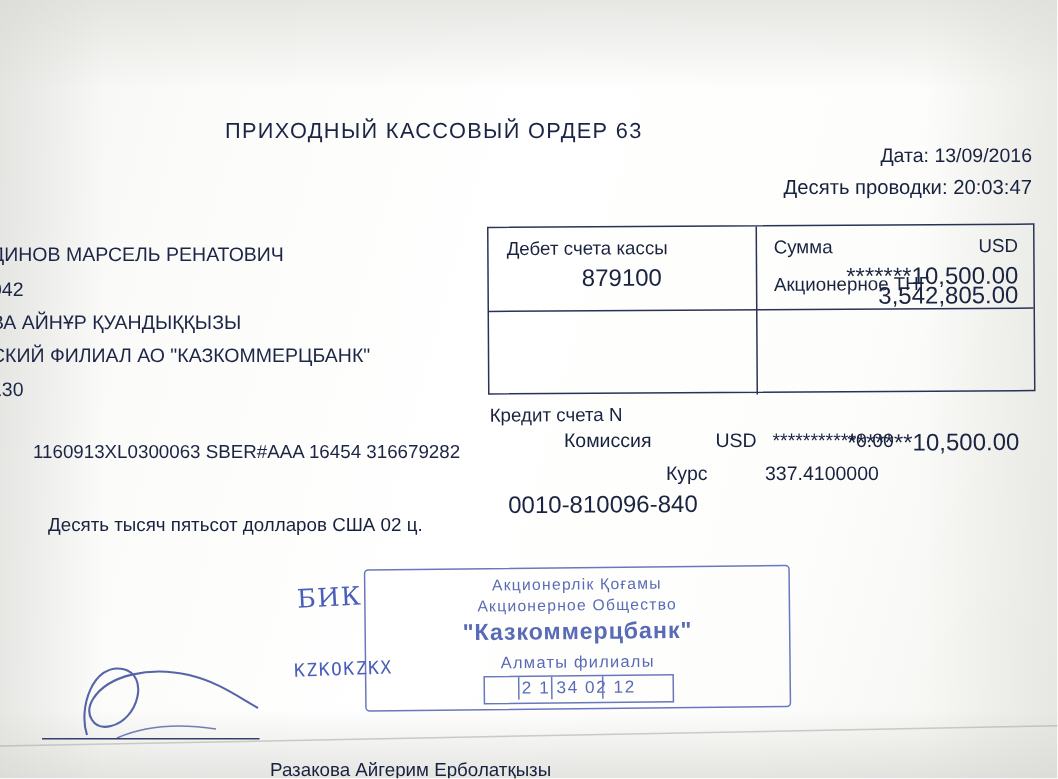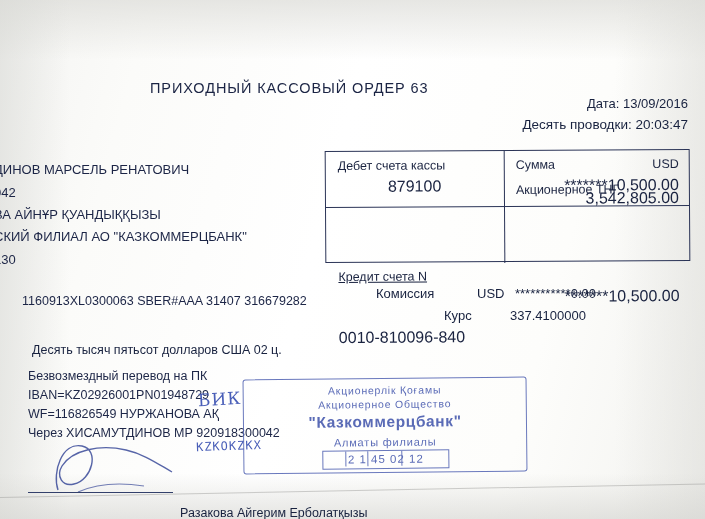--- a/index.html
+++ b/index.html
@@ -128,21 +128,21 @@
     position: absolute;
     font-size: 16px;
   }
   #t-deb-label  { left: 12px;  top: 7px; }
   #t-deb-value  { left: 62px;  top: 26px; }
   #t-sum-label  { left: 190px; top: 7px; }
   #t-sum-cur    { right: 10px; top: 7px; }
   #t-sum-value  { right: 10px; top: 26px; }
   #t-eq-label   { left: 190px; top: 32px; }
   #t-eq-value   { right: 10px; top: 39px; }
-  #t-cred-label { left: 12px;  top: 62px; text-decoration: underline; }
+  #t-cred-label { left: 0;  top: 62px; }
   #t-cred-value { left: 12px;  top: 81px; margin-top: 40px; }
   #t-cred-sum   { right: 10px; top: 81px; }
 
   #commission-label { left: 376px; top: 286px; font-size: 13px; }
   #commission-cur   { left: 477px; top: 286px; font-size: 13px; }
   #commission-value { left: 515px; top: 286px; font-size: 13px; }
   #rate-label       { left: 444px; top: 308px; font-size: 13px; }
   #rate-value       { left: 510px; top: 308px; font-size: 13px; }
 
   #amount-words { left: 32px; top: 343px; font-size: 12.5px; }
@@ -260,21 +260,21 @@
 
   <div class="txt" id="title">ПРИХОДНЫЙ КАССОВЫЙ ОРДЕР 63</div>
   <div class="txt" id="date-line">Дата: 13/09/2016</div>
   <div class="txt" id="time-line">Десять проводки: 20:03:47</div>
 
   <div class="txt left-field" id="lf0">ДИНОВ МАРСЕЛЬ РЕНАТОВИЧ</div>
   <div class="txt left-field" id="lf1">042</div>
   <div class="txt left-field" id="lf2">ВА АЙНҰР ҚУАНДЫҚҚЫЗЫ</div>
   <div class="txt left-field" id="lf3">СКИЙ ФИЛИАЛ АО "КАЗКОММЕРЦБАНК"</div>
   <div class="txt left-field" id="lf4">130</div>
-  <div class="txt left-field" id="lf5">1160913XL0300063 SBER#AAA 31407 316679282</div>
+  <div class="txt left-field" id="lf5">1160913XL0300063 SBER#AAA 16454 316679282</div>
 
   <div id="table">
     <div class="vline"></div>
     <div class="row first">
       <div class="cell-label" id="t-deb-label">Дебет счета кассы</div>
       <div class="cell-value" id="t-deb-value">879100</div>
       <div class="cell-label" id="t-sum-label">Сумма</div>
       <div class="cell-label" id="t-sum-cur">USD</div>
       <div class="cell-value" id="t-sum-value">*******10,500.00</div>
       <div class="cell-label" id="t-eq-label">Акционерное ТНГ</div>
@@ -288,40 +288,34 @@
   </div>
 
   <div class="txt" id="commission-label">Комиссия</div>
   <div class="txt" id="commission-cur">USD</div>
   <div class="txt" id="commission-value">***********0.00</div>
   <div class="txt" id="rate-label">Курс</div>
   <div class="txt" id="rate-value">337.4100000</div>
 
   <div class="txt" id="amount-words">Десять тысяч пятьсот долларов США 02 ц.</div>
 
-  <div id="purpose">
-    <div>Безвозмездный перевод на ПК</div>
-    <div>IBAN=KZ02926001PN01948729</div>
-    <div>WF=116826549 НУРЖАНОВА АҚ</div>
-    <div>Через ХИСАМУТДИНОВ МР 920918300042</div>
-  </div>
 
   <div id="bik">БИК</div>
   <div id="bik-code">KZKOKZKX</div>
 
   <div id="stamp">
     <div class="s-line" id="stamp-l1">Акционерлік Қоғамы</div>
     <div class="s-line" id="stamp-l2">Акционерное Общество</div>
     <div class="s-line" id="stamp-l3">"Казкоммерцбанк"</div>
     <div class="s-line" id="stamp-l4">Алматы филиалы</div>
     <div id="stamp-date">
       <span class="dsep" style="left:22px"></span>
       <span class="dsep" style="left:44px"></span>
       <span class="dsep" style="left:78px"></span>
-      <span>2  1  45  02  12</span>
+      <span>2  1  34  02  12</span>
     </div>
   </div>
 
   <svg id="signature" viewBox="0 0 130 70">
     <path d="M10,58 C4,40 14,10 34,14 C52,18 44,48 26,52 C14,55 8,44 14,34 C24,18 52,12 78,18 C96,22 110,32 124,40" fill="none" stroke="#3a4a99" stroke-width="1.4" opacity="0.85"></path>
     <path d="M30,60 C48,52 70,50 96,54" fill="none" stroke="#3a4a99" stroke-width="1.1" opacity="0.7"></path>
   </svg>
 
   <div id="sign-line"></div>
   <div class="txt" id="signer-name">Разакова Айгерим Ерболатқызы</div>

